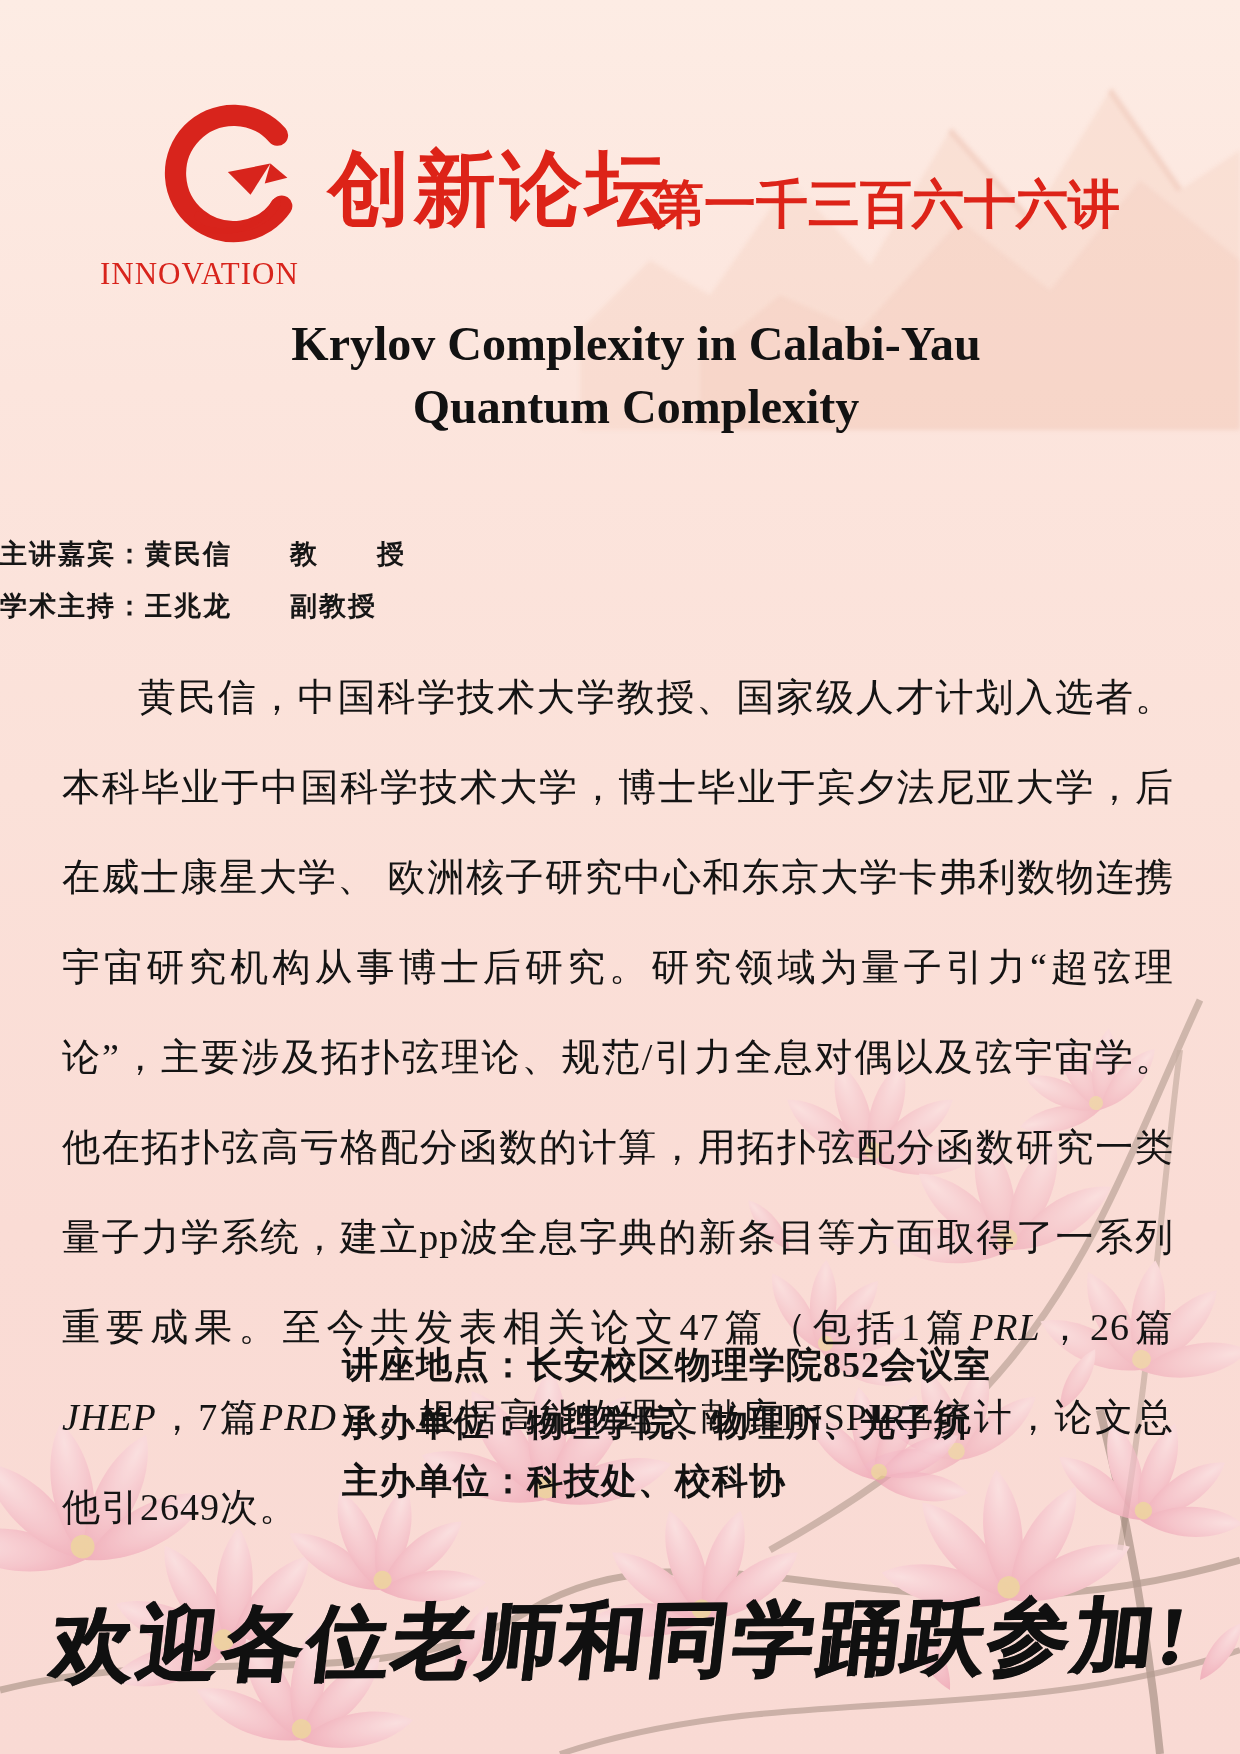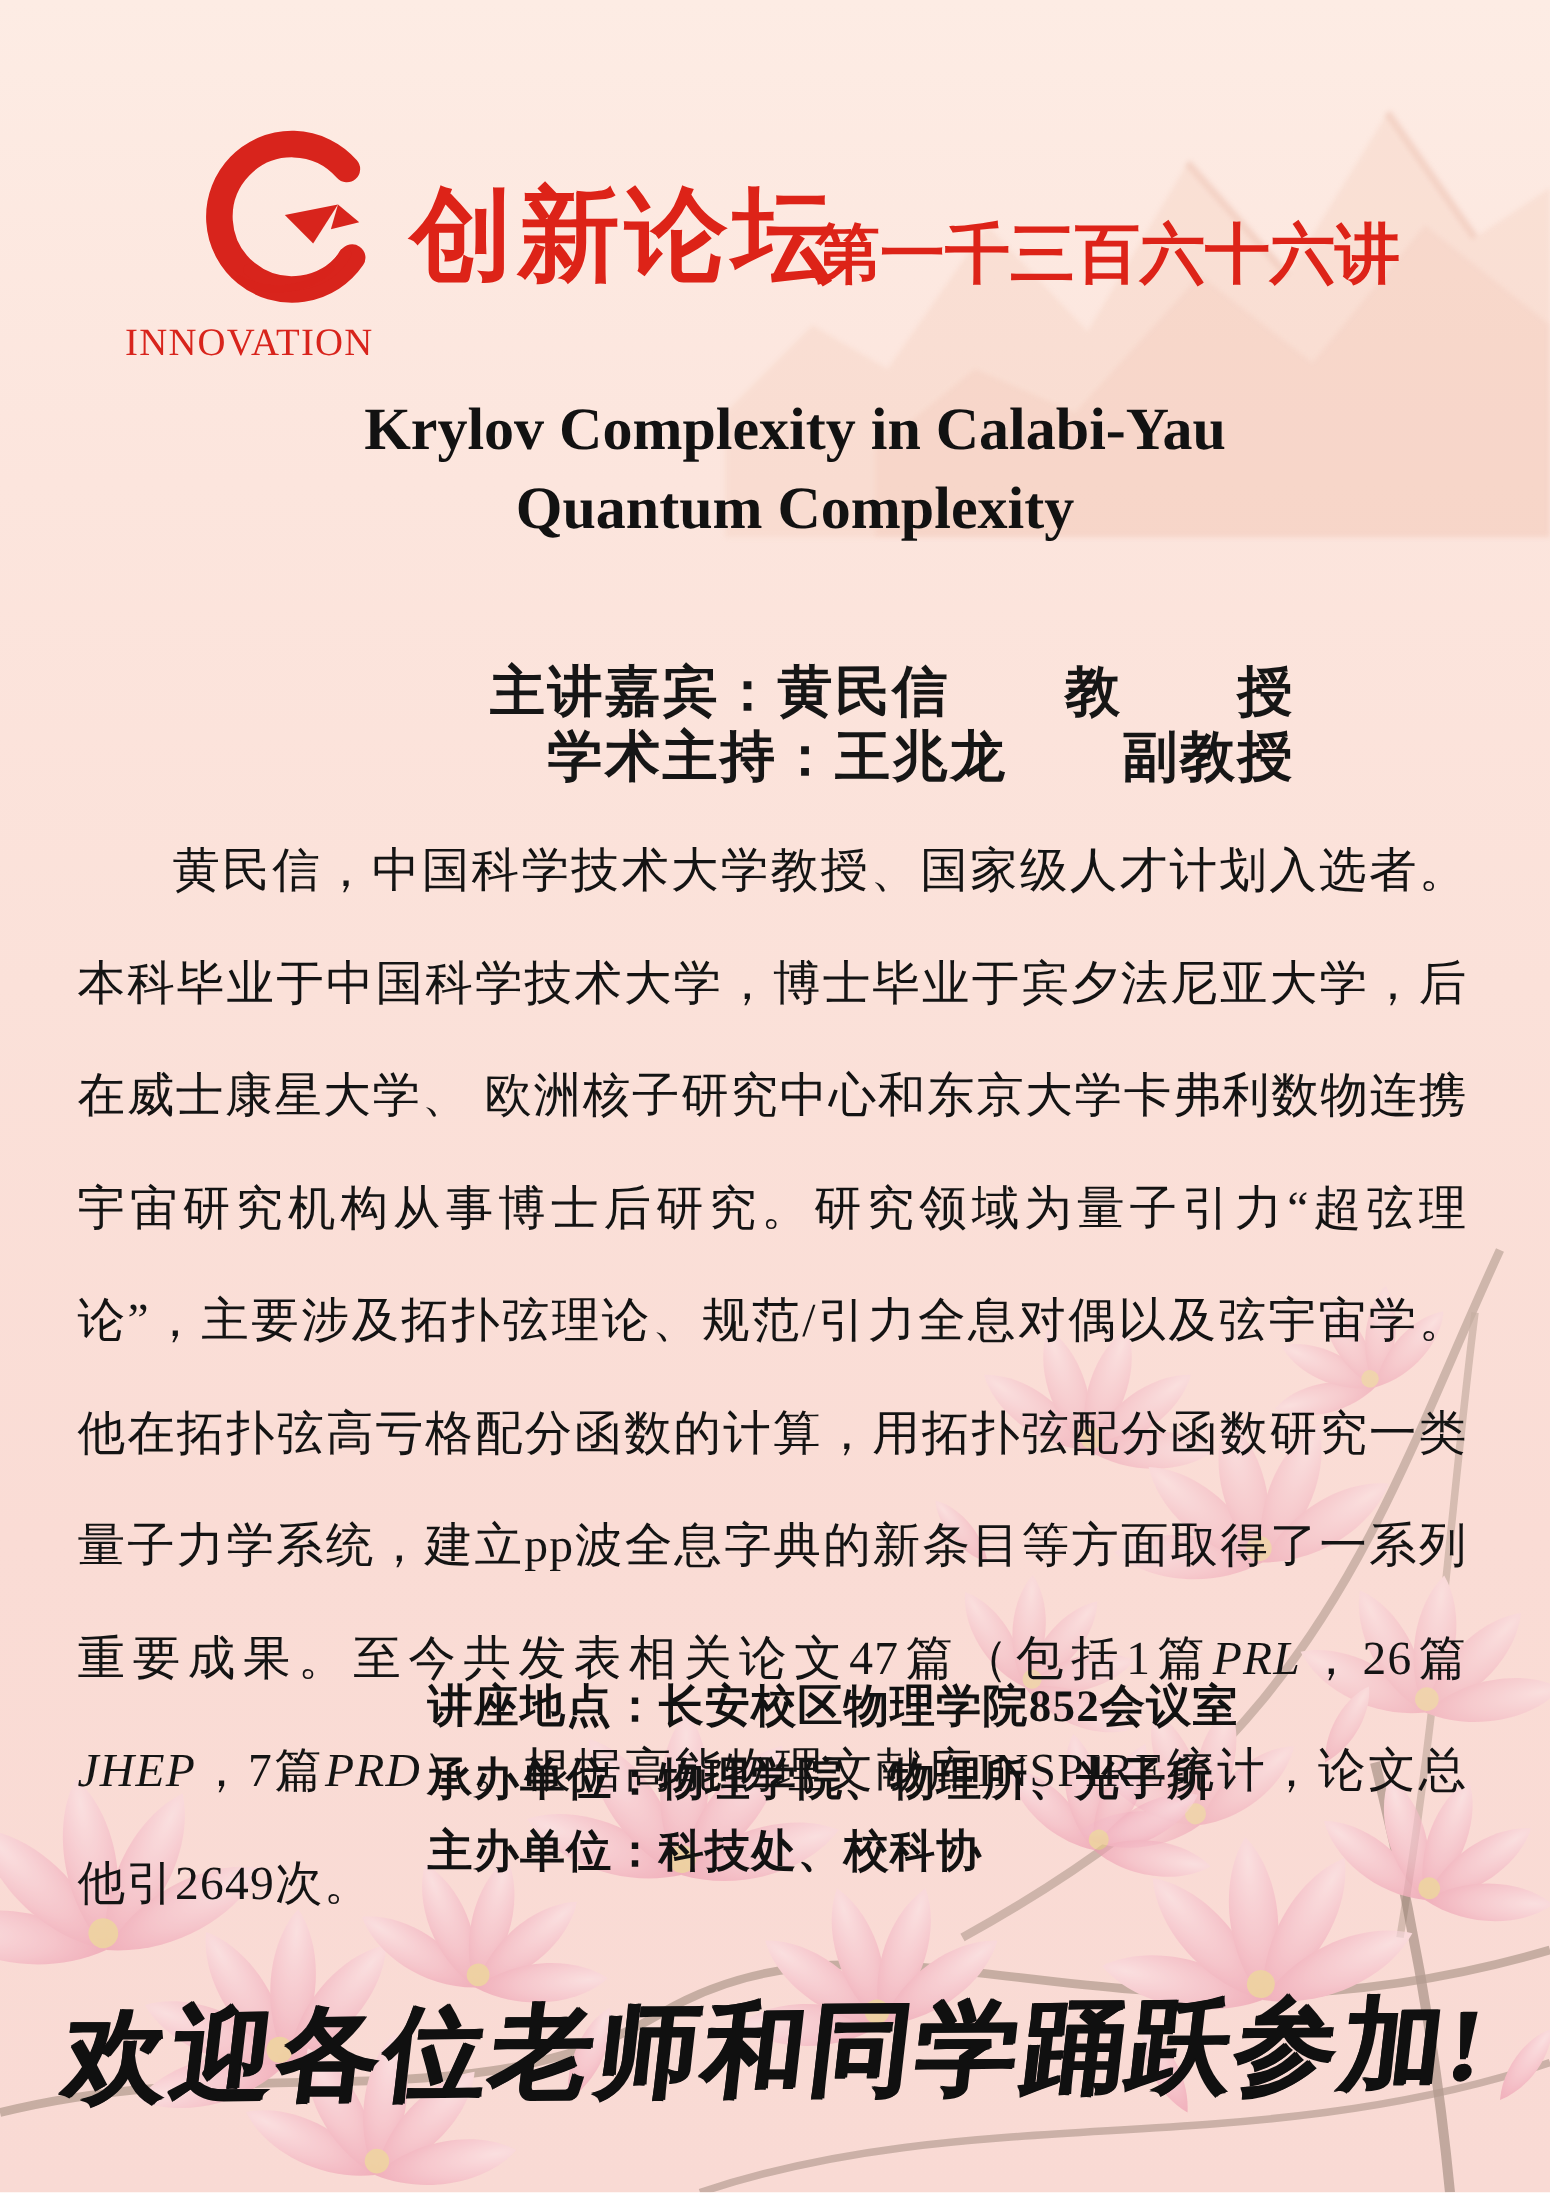--- a/index.html
+++ b/index.html
@@ -33,22 +33,22 @@
   }
 
   
   .talk-title {
     position:absolute; left:16px; top:312px; width:1240px; margin:0;
     text-align:center; font-size:48px; font-weight:700; color:#121212; line-height:1.32;
   }
 
   
   .speakers {
-    position:absolute; left:0; top:528px; width:1036px; text-align:right;
-    font-size:44px; font-weight:700; color:#161616; line-height:52px; letter-spacing:2px;
+    position:absolute; left:0; top:528px; width:1036px; text-align:left;
+    font-size:27px; font-weight:700; color:#161616; line-height:52px; letter-spacing:2px;
   }
 
   
   .bio {
     position:absolute; left:62px; top:652px; width:1112px; margin:0;
     font-size:38px; color:#141414; line-height:90px;
     text-align:justify; text-indent:76px; letter-spacing:1px;
   }
   .seg-italic { font-style:italic; }
 

